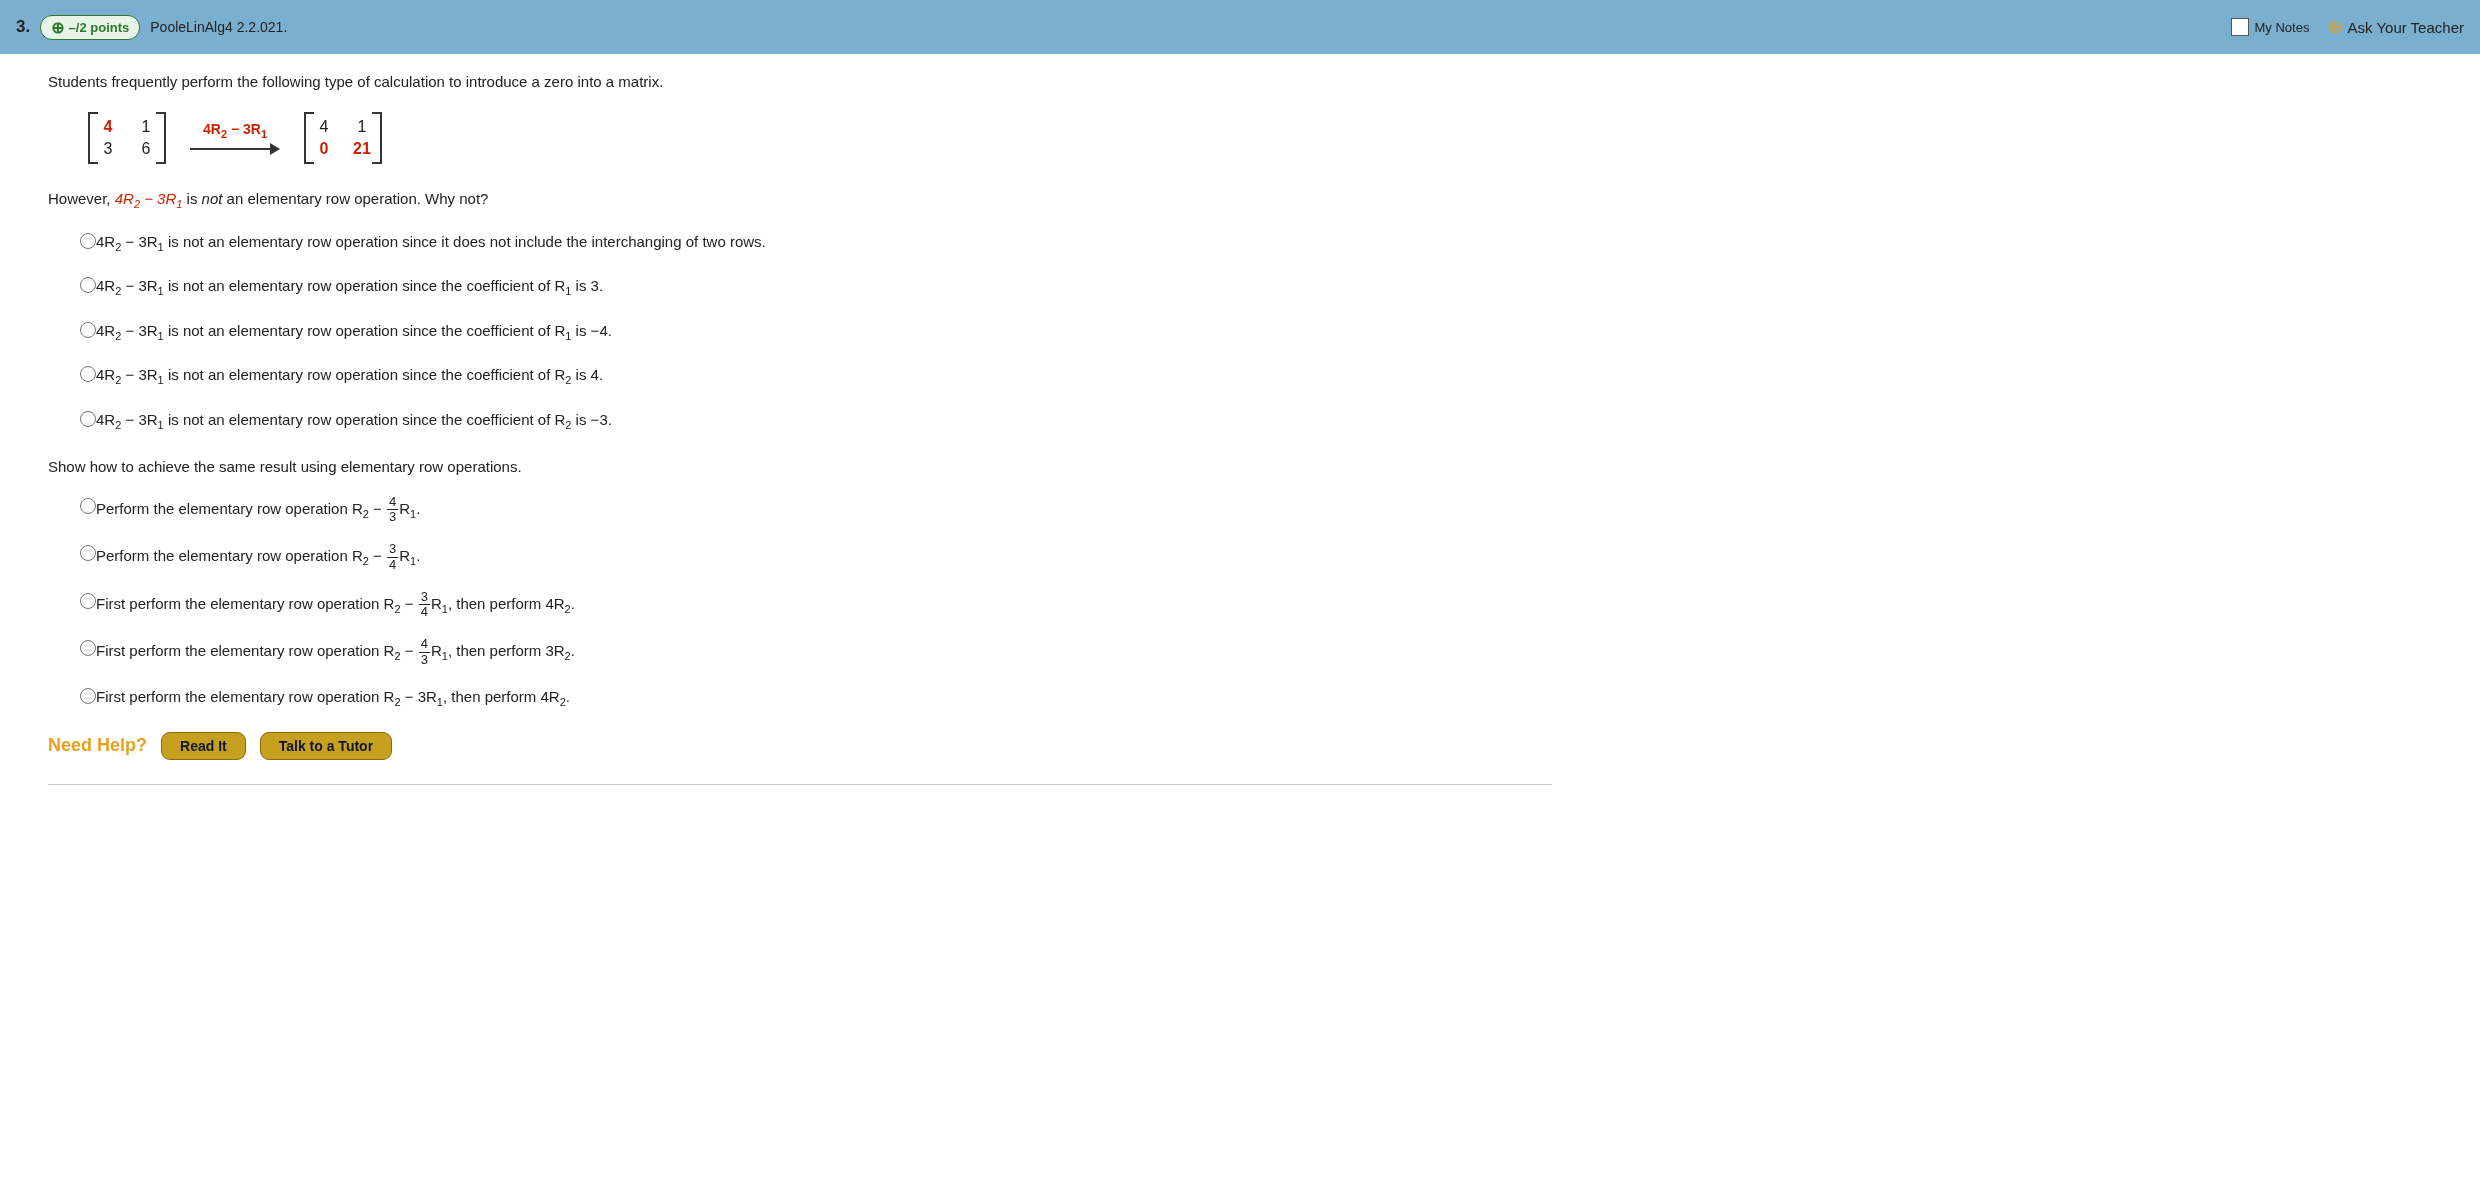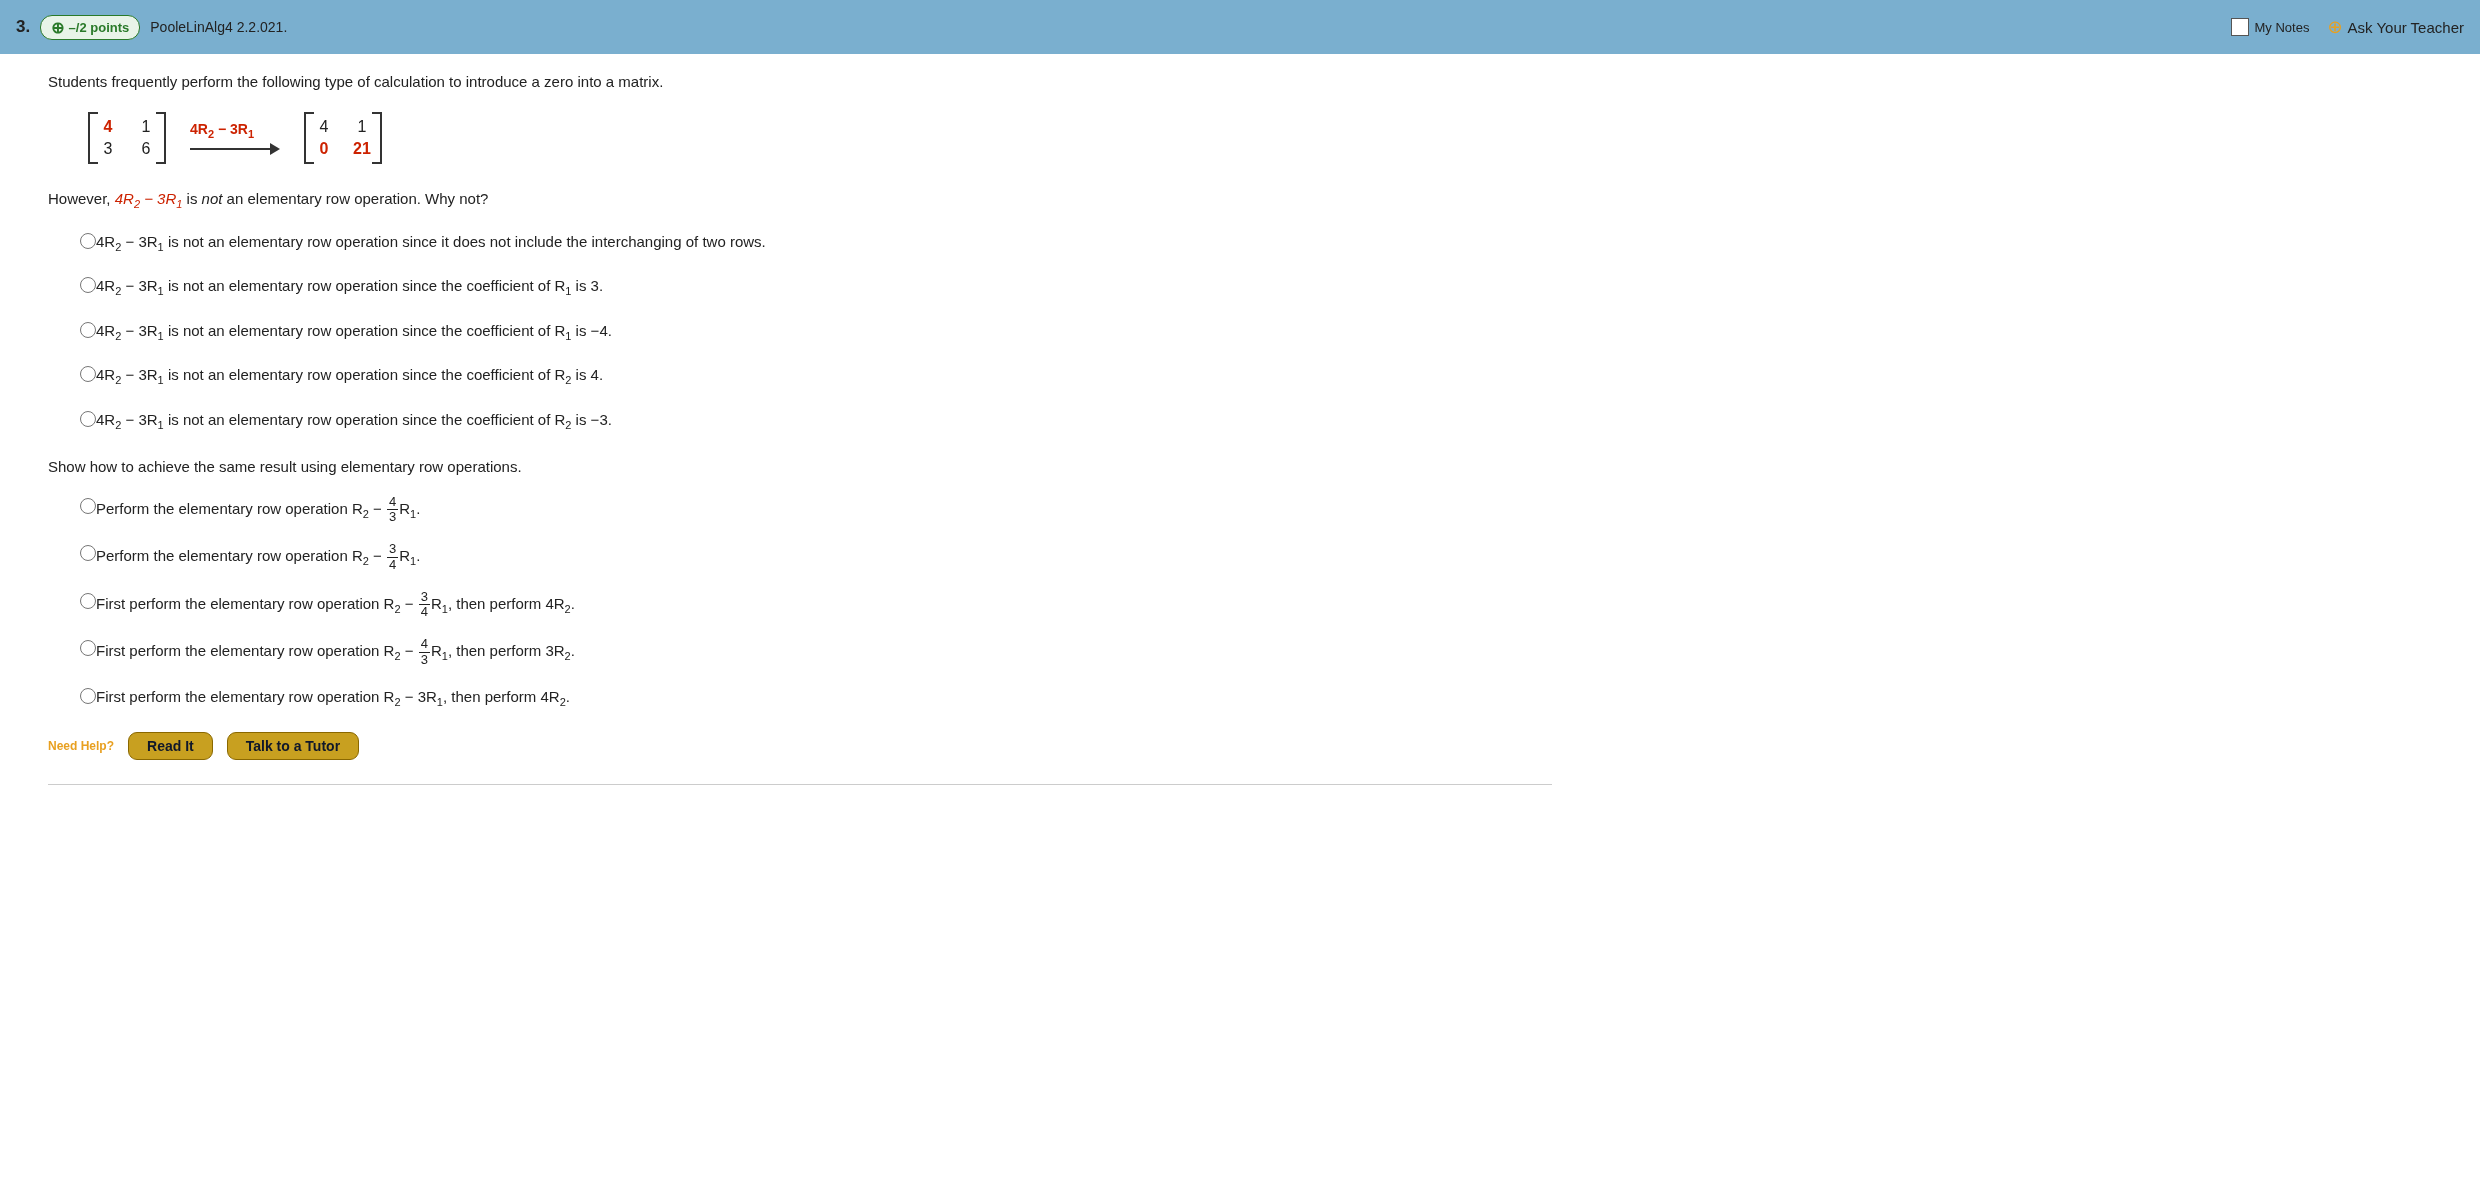--- a/index.html
+++ b/index.html
@@ -134,20 +134,21 @@
       text-align: center;
     }
     .matrix-cell.red {
       color: #cc2200;
       font-weight: bold;
     }
 
     .arrow-section {
       display: flex;
       flex-direction: column;
+      align-items: center;
       gap: 3px;
     }
     .arrow-label {
       color: #cc2200;
       font-size: 14px;
       font-weight: bold;
       white-space: nowrap;
     }
     .arrow-line {
       display: flex;
@@ -224,21 +225,21 @@
 
     .need-help-section {
       display: flex;
       align-items: center;
       gap: 14px;
       margin-top: 18px;
     }
     .need-help-label {
       color: #e8a020;
       font-weight: bold;
-      font-size: 12px;
+      font-size: 18px;
     }
     .help-btn {
       background: #c8a020;
       color: #0f172a;
       border: 1.5px solid #8a6800;
       padding: 5px 18px;
       font-size: 14px;
       font-weight: bold;
       cursor: pointer;
       border-radius: 9px;

